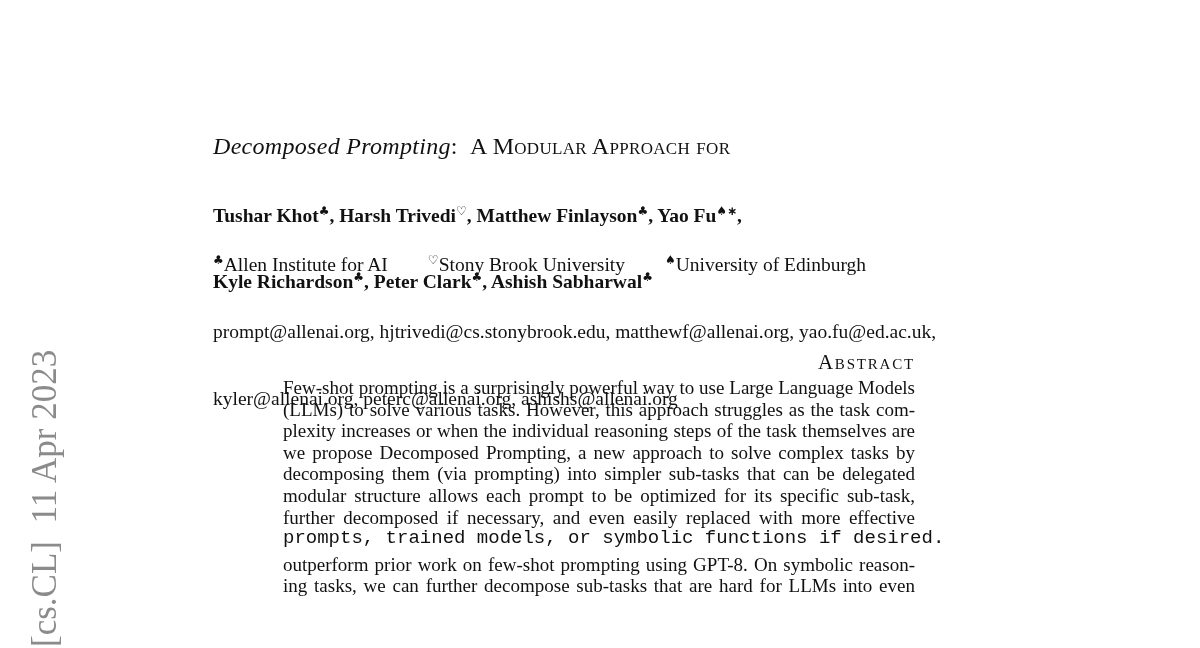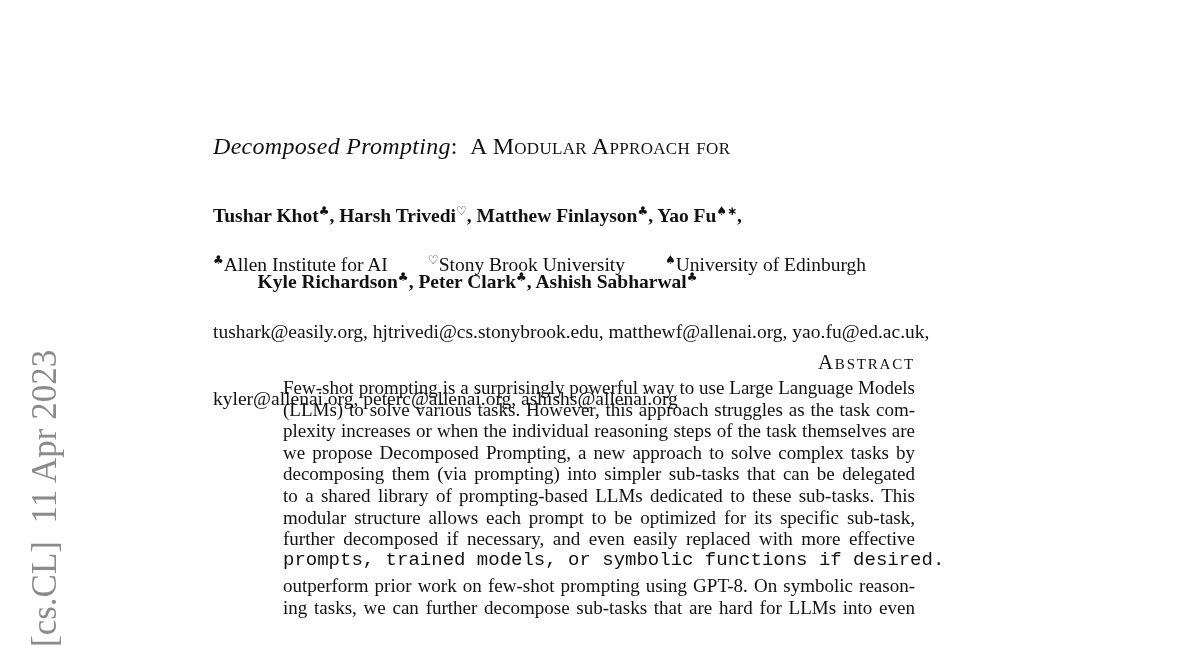--- a/index.html
+++ b/index.html
@@ -37,21 +37,20 @@
   .it { font-style: italic; }
   .sc { font-variant: small-caps; }
   .authors {
     position: absolute;
     left: 213px;
     top: 161px;
     font-size: 19.5px;
     line-height: 22px;
     font-weight: bold;
     white-space: pre;
-    text-align: center;
   }
   .meta {
     position: absolute;
     left: 213px;
     top: 209px;
     font-size: 19.5px;
     line-height: 22.4px;
     white-space: pre;
   }
   .affil { margin-right: 40px; }
@@ -101,34 +100,33 @@
     <div><span class="it">Decomposed Prompting</span><span class="sc">: A Modular Approach for</span></div>
   </div>
 
   <div class="authors">
     <div><span>Tushar Khot</span><sup class="mk">♣</sup><span>, </span><span>Harsh Trivedi</span><sup class="mk">♡</sup><span>, </span><span>Matthew Finlayson</span><sup class="mk">♣</sup><span>, </span><span>Yao Fu</span><sup class="mk">♠∗</sup><span>,</span></div>
     <div><span>Kyle Richardson</span><sup class="mk">♣</sup><span>, </span><span>Peter Clark</span><sup class="mk">♣</sup><span>, </span><span>Ashish Sabharwal</span><sup class="mk">♣</sup></div>
   </div>
 
   <div class="meta">
     <div><span class="affil"><sup class="mk">♣</sup><span>Allen Institute for AI</span></span><span class="affil"><sup class="mk">♡</sup><span>Stony Brook University</span></span><span class="affil"><sup class="mk">♠</sup><span>University of Edinburgh</span></span></div>
-    <div>tushark@easily.org, hjtrivedi@cs.stonybrook.edu, matthewf@allenai.org, yao.fu@ed.ac.uk,</div>
+    <div>prompt@allenai.org, hjtrivedi@cs.stonybrook.edu, matthewf@allenai.org, yao.fu@ed.ac.uk,</div>
     <div>kyler@allenai.org, peterc@allenai.org, ashishs@allenai.org</div>
   </div>
 
   <div class="absheading">Abstract</div>
 
   <div class="absbody">
     <div>
       <div class="jline fit">Few-shot prompting is a surprisingly powerful way to use Large Language Models</div>
       <div class="jline fit">(LLMs) to solve various tasks. However, this approach struggles as the task com-</div>
       <div class="jline fit">plexity increases or when the individual reasoning steps of the task themselves are</div>
       <div class="jline fit">we propose Decomposed Prompting, a new approach to solve complex tasks by</div>
       <div class="jline fit">decomposing them (via prompting) into simpler sub-tasks that can be delegated</div>
-      <div class="jline fit">to a shared library of prompting-based LLMs dedicated to these sub-tasks. This</div>
       <div class="jline fit">modular structure allows each prompt to be optimized for its specific sub-task,</div>
       <div class="jline fit">further decomposed if necessary, and even easily replaced with more effective</div>
       <div class="jline jend fit">prompts, trained models, or symbolic functions if desired.</div>
     </div>
     <div class="para2">
       <div class="jline fit">outperform prior work on few-shot prompting using GPT-8. On symbolic reason-</div>
       <div class="jline fit">ing tasks, we can further decompose sub-tasks that are hard for LLMs into even</div>
     </div>
   </div>
 

